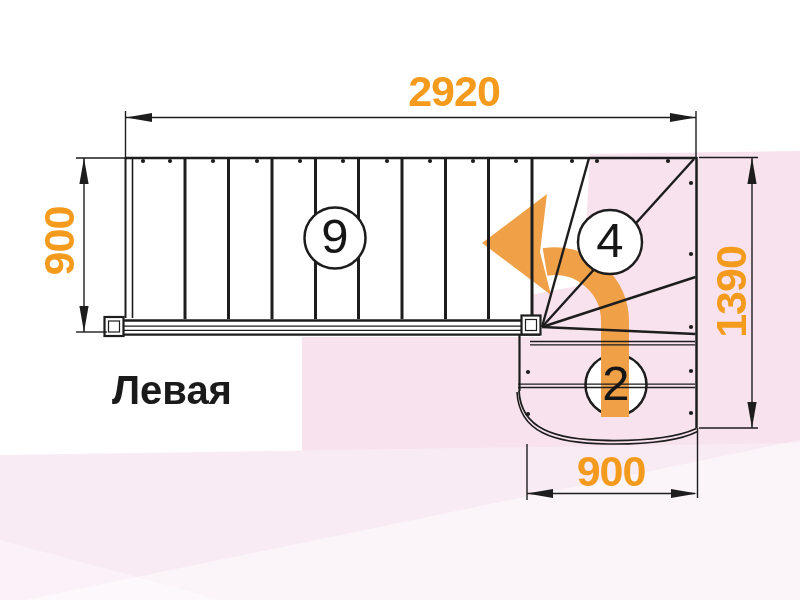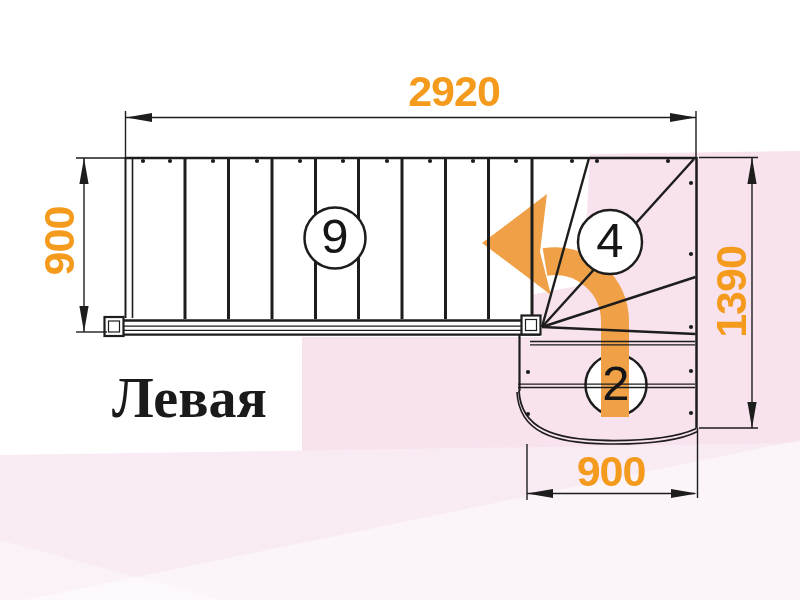--- a/index.html
+++ b/index.html
@@ -17,21 +17,21 @@
   .dim-label{
     position:absolute;color:#f49a1c;font-weight:bold;font-size:43px;letter-spacing:-1px;
     transform:translate(-50%,-50%);white-space:nowrap;line-height:1;
   }
   .dim-label.vertical{transform:translate(-50%,-50%) rotate(-90deg);}
   .step-num{
     position:absolute;color:#161616;font-size:49px;font-weight:400;line-height:1;
     transform:translate(-50%,-54%);
   }
   .plan-title{
-    position:absolute;left:112px;top:370px;color:#1a1a1a;font-size:56px;font-weight:bold;line-height:1;font-family:Liberation Serif, serif;
+    position:absolute;left:112px;top:370px;color:#1a1a1a;font-size:40px;font-weight:bold;line-height:1;
   }
 </style>
 </head>
 <body>
 
 <div class="stage">
 
   <div class="bg bg-pink-right"></div>
   <div class="bg bg-pink-bottom"></div>
   <div class="bg bg-light-1"></div>

